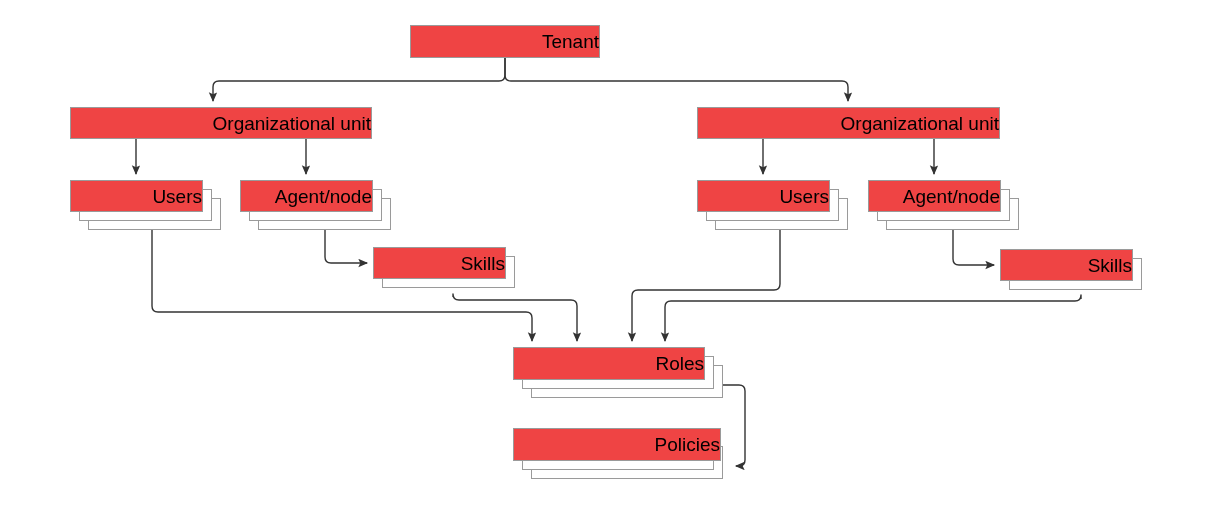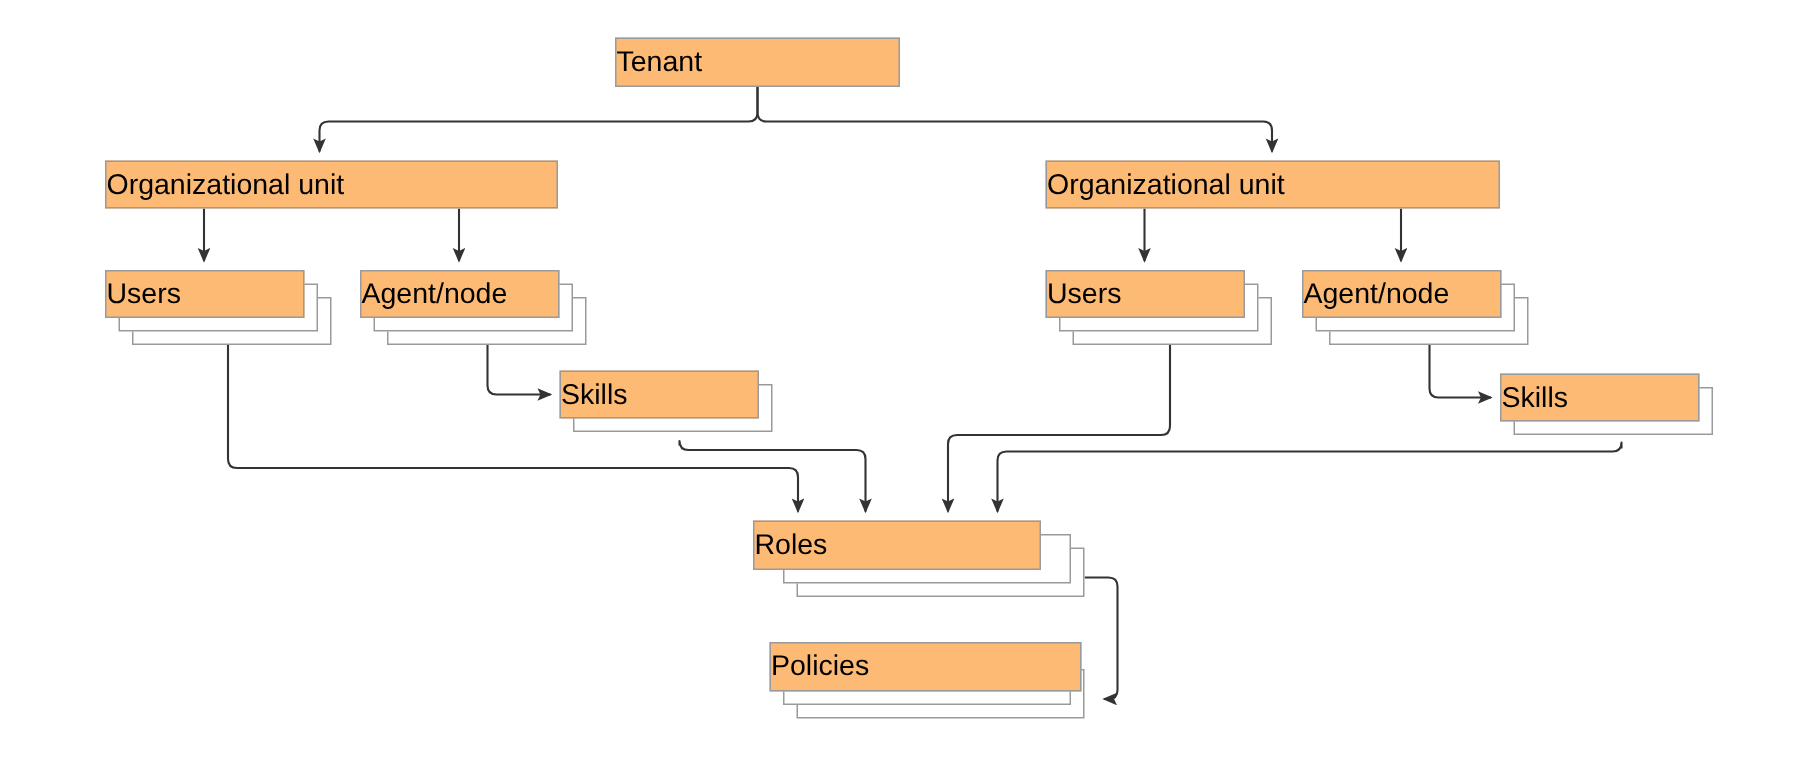--- a/index.html
+++ b/index.html
@@ -19,25 +19,25 @@
     position: absolute;
     left: 0;
     top: 0;
     width: 1208px;
     height: 513px;
     pointer-events: none;
   }
   .node {
     position: absolute;
     box-sizing: border-box;
-    background: #fdba74;
+    background: #ef4444;
     border: 1px solid #9a9a9a;
     display: flex;
     align-items: center;
-    justify-content: flex-start;
+    justify-content: flex-end;
     color: #000000;
     font-size: 19px;
     line-height: 1;
     white-space: nowrap;
   }
   .stack-layer {
     position: absolute;
     box-sizing: border-box;
     background: #ffffff;
     border: 1px solid #9a9a9a;
@@ -126,21 +126,21 @@
       </div>
       <div style="position: absolute; left: 0px; top: 0px;">
         <div class="stack-layer" style="left: 1009px; top: 258px; width: 133px; height: 32px; border-color: rgb(154, 154, 154); z-index: 1;"></div>
         <div class="node node-front" style="left: 1000px; top: 249px; width: 133px; height: 32px; border-color: rgb(154, 154, 154); color: rgb(0, 0, 0);">
           <span>Skills</span>
         </div>
       </div>
       <div style="position: absolute; left: 0px; top: 0px;">
         <div class="stack-layer" style="left: 531px; top: 365px; width: 192px; height: 33px; border-color: rgb(154, 154, 154); z-index: 1;"></div>
         <div class="stack-layer" style="left: 522px; top: 356px; width: 192px; height: 33px; border-color: rgb(154, 154, 154); z-index: 2;"></div>
-        <div class="node node-front" style="left: 502px; top: 347px; width: 192px; height: 33px; border-color: rgb(154, 154, 154); color: rgb(0, 0, 0);">
+        <div class="node node-front" style="left: 513px; top: 347px; width: 192px; height: 33px; border-color: rgb(154, 154, 154); color: rgb(0, 0, 0);">
           <span>Roles</span>
         </div>
       </div>
       <div style="position: absolute; left: 0px; top: 0px;">
         <div class="stack-layer" style="left: 531px; top: 446px; width: 192px; height: 33px; border-color: rgb(154, 154, 154); z-index: 1;"></div>
         <div class="stack-layer" style="left: 522px; top: 437px; width: 192px; height: 33px; border-color: rgb(154, 154, 154); z-index: 2;"></div>
         <div class="node node-front" style="left: 513px; top: 428px; width: 208px; height: 33px; border-color: rgb(154, 154, 154); color: rgb(0, 0, 0);">
           <span>Policies</span>
         </div>
       </div>

